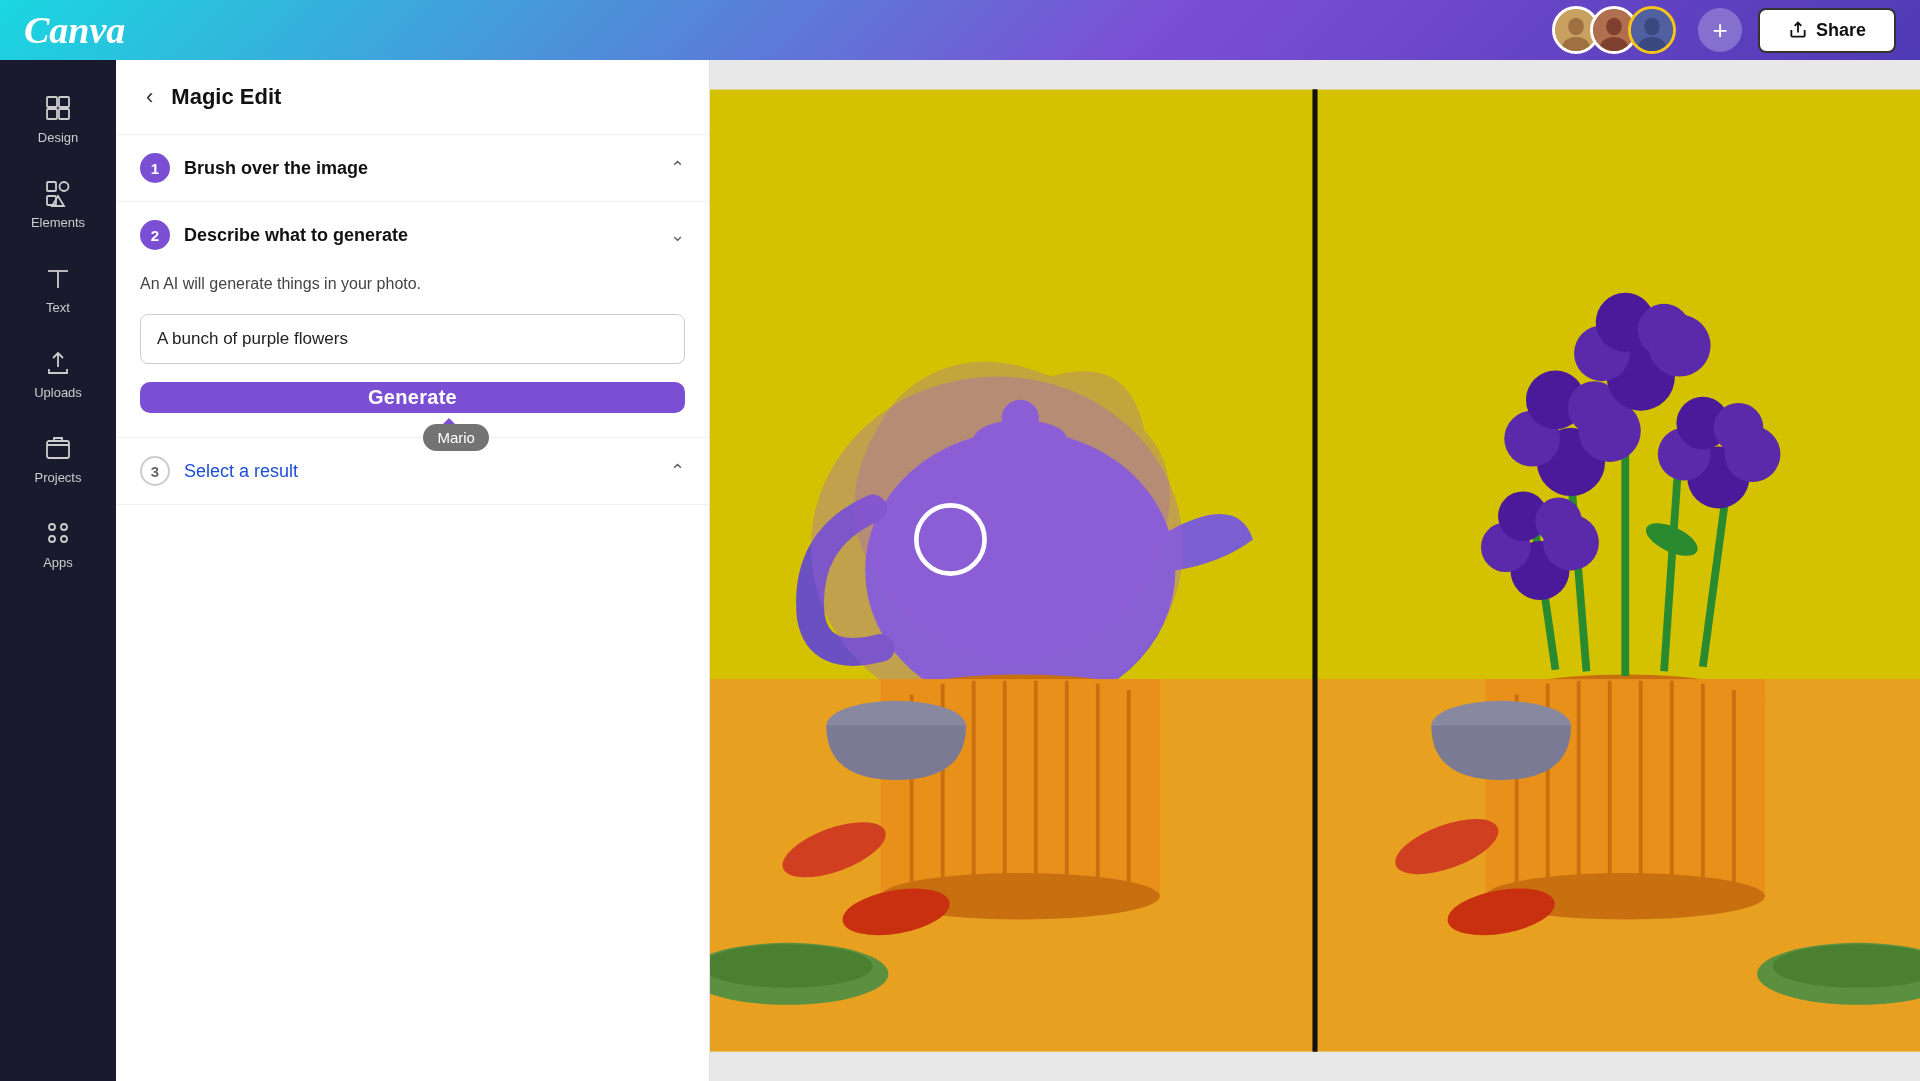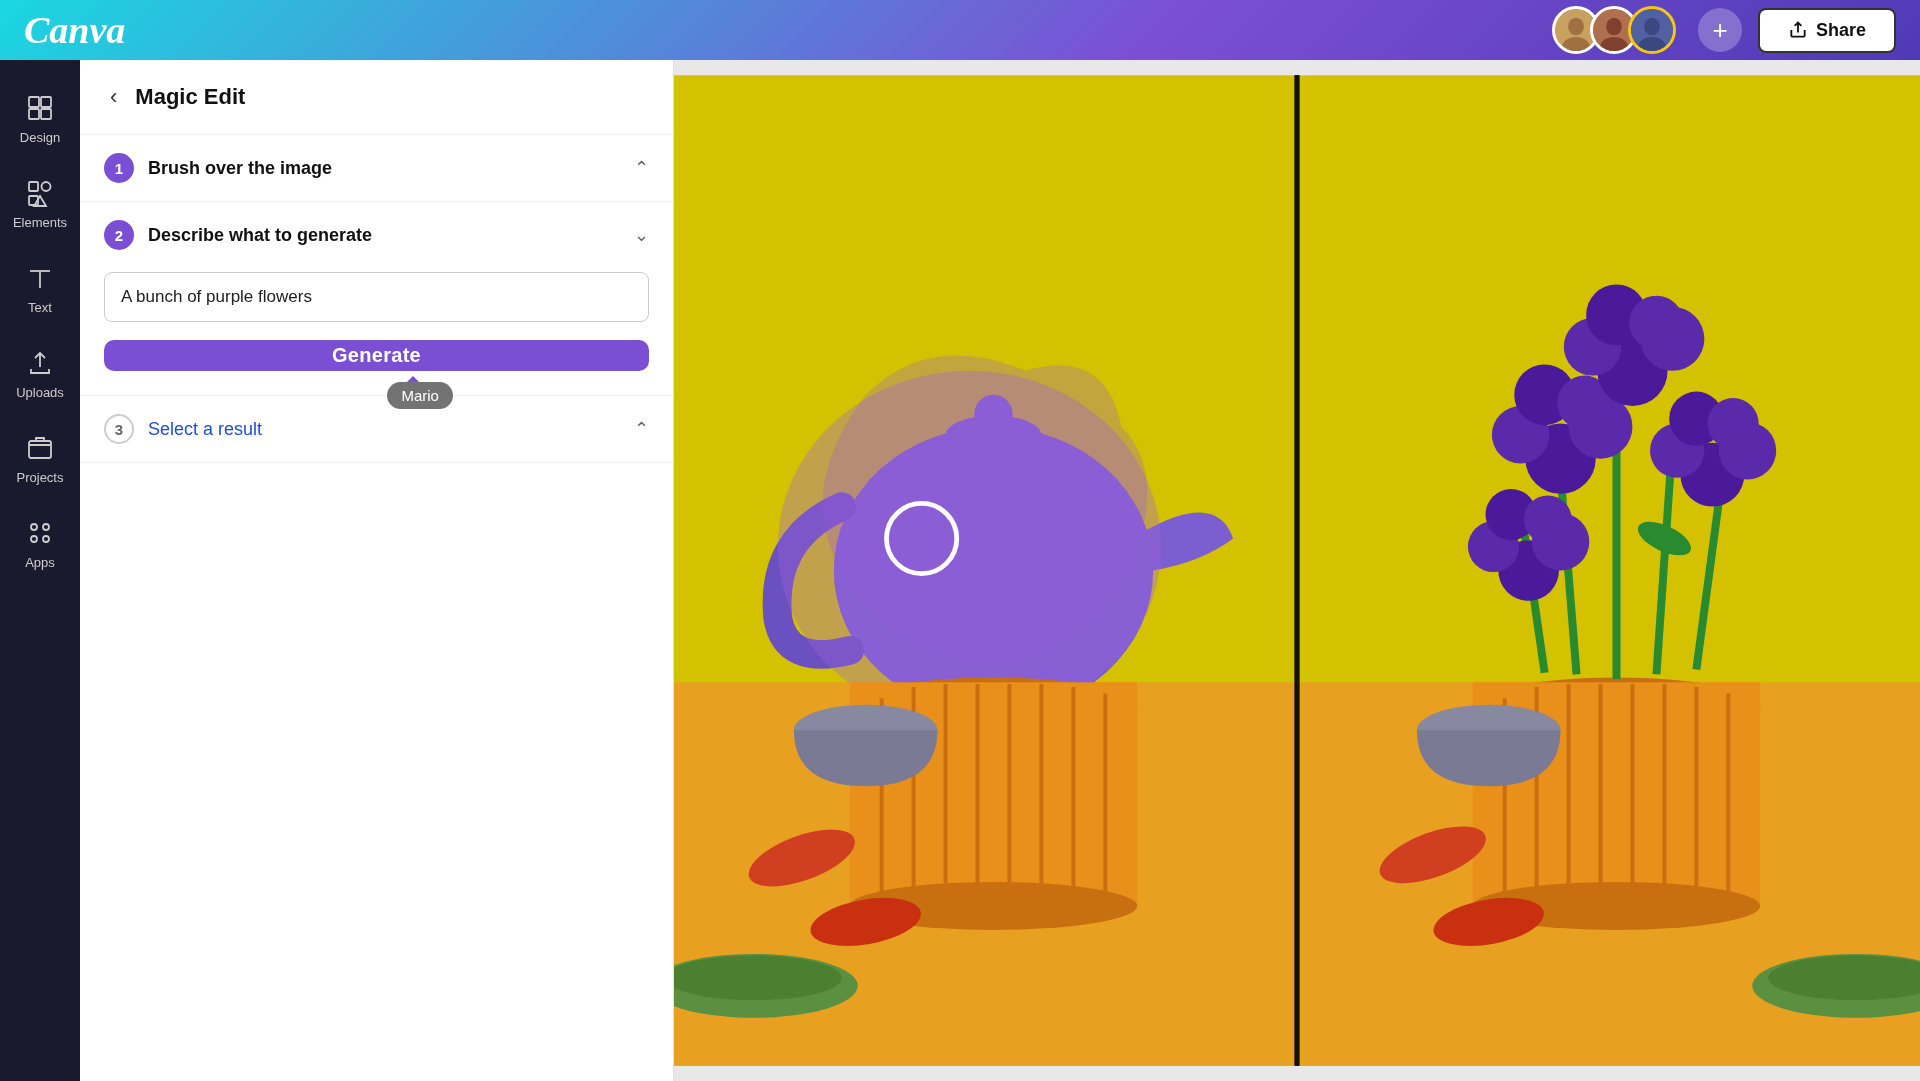--- a/index.html
+++ b/index.html
@@ -76,21 +76,21 @@
 
     
     #main {
       display: flex;
       flex: 1;
       overflow: hidden;
     }
 
     
     #icon-sidebar {
-      width: 80px;
+      width: 116px;
       background: #1a1a2e;
       display: flex;
       flex-direction: column;
       align-items: center;
       padding: 16px 0;
       gap: 0;
       flex-shrink: 0;
     }
     .sidebar-item {
       width: 100%;
@@ -407,20 +407,21 @@
 
     <div class="step-section">
       <div class="step-header">
         <div class="step-left">
           <div class="step-badge">2</div>
           <span class="step-title">Describe what to generate</span>
         </div>
         <span class="chevron">⌄</span>
       </div>
       <div class="step-body">
+        <p class="step-desc">An AI will generate things in your photo.</p>
         <input class="text-input" type="text" value="A bunch of purple flowers" style="">
         <div class="cursor-area">
           <button class="generate-btn">Generate</button>
           <div class="mario-tooltip">Mario</div>
         </div>
       </div>
     </div>
 
     <div class="step-section">
       <div class="step-header">

